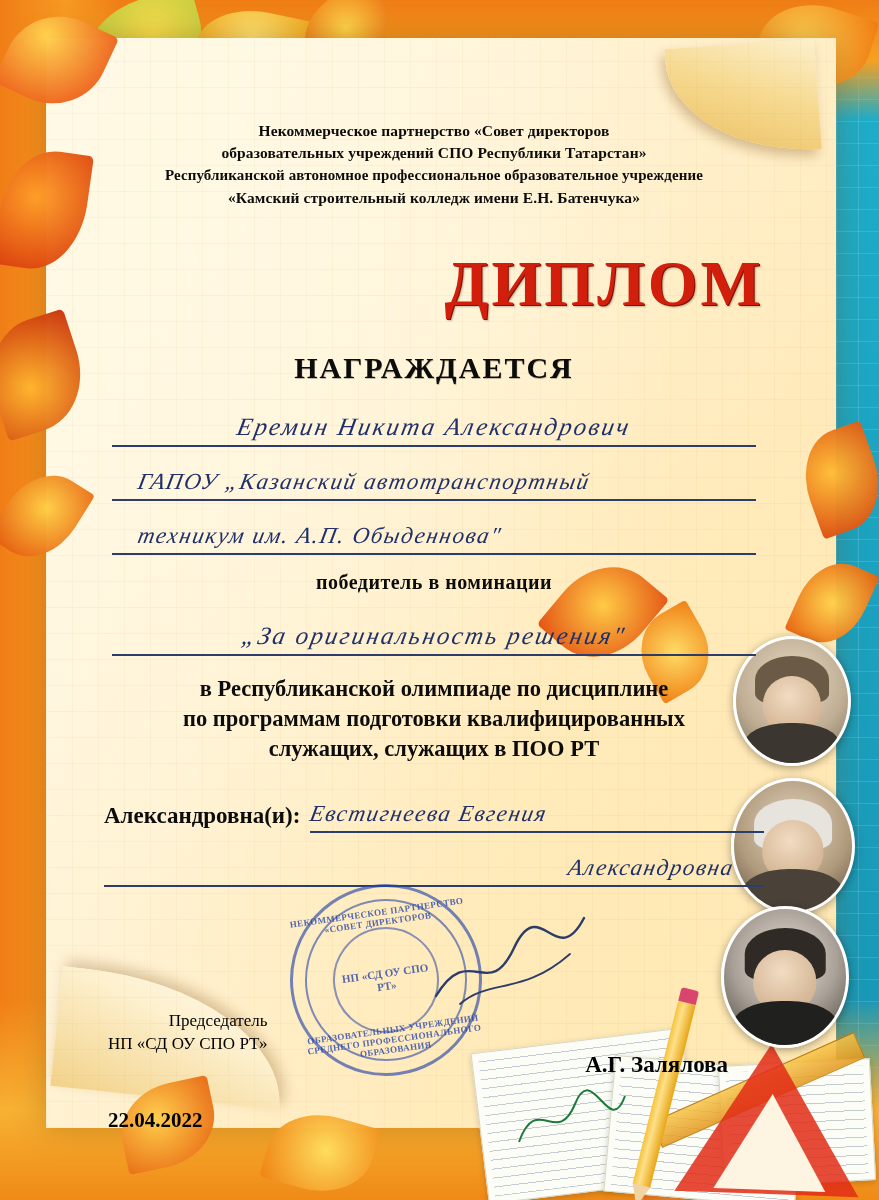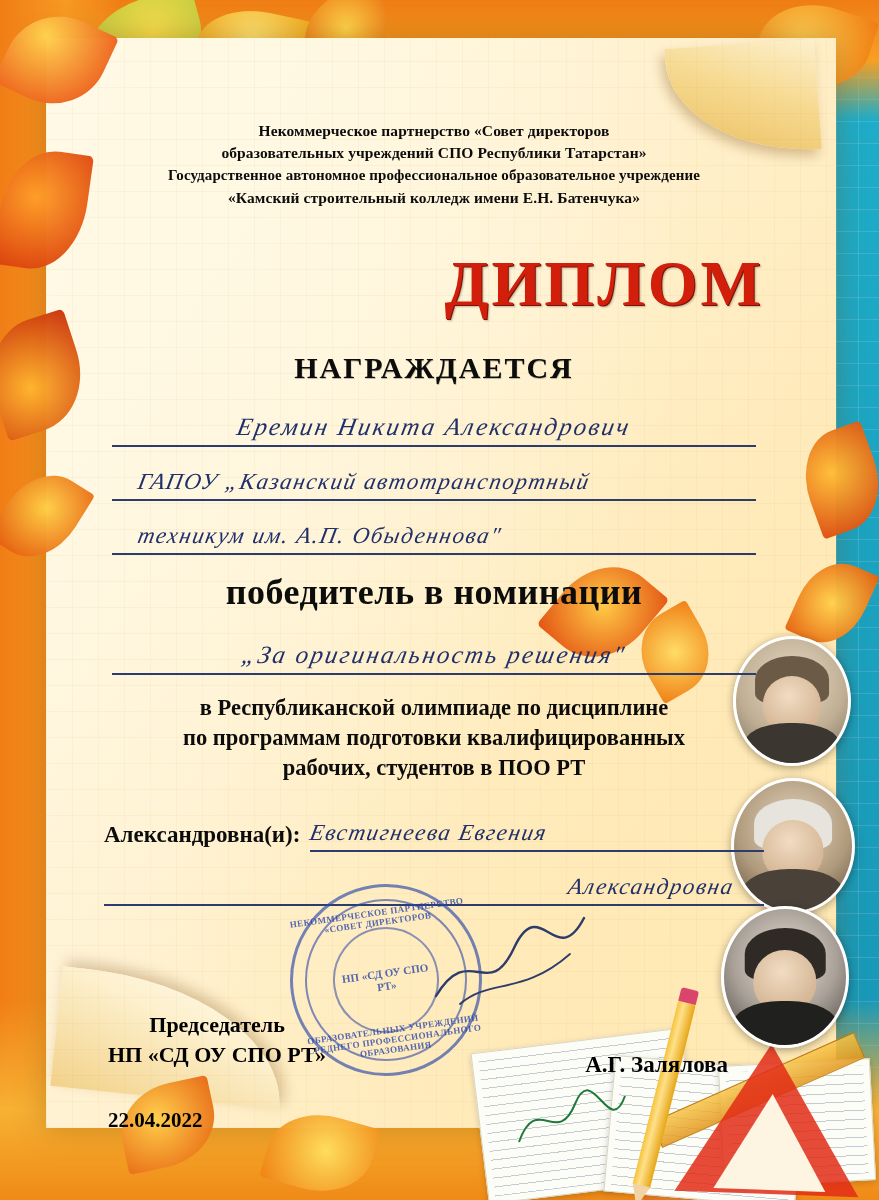--- a/index.html
+++ b/index.html
@@ -303,21 +303,21 @@
     bottom: 4px;
     white-space: nowrap;
     transform: skewX(-11deg);
   }
   .hand.small { font-size: 23px; letter-spacing: 1.6px; }
   .hand.left   { text-align: left; padding-left: 26px; }
   .hand.right  { text-align: right; padding-right: 30px; }
 
   .nomination-title {
     margin-top: 16px;
-    font-size: 36px;
+    font-size: 20px;
     font-weight: bold;
     letter-spacing: 0.5px;
   }
 
   .body-text {
     margin-top: 18px;
     font-size: 22.5px;
     font-weight: bold;
     line-height: 1.32;
   }
@@ -351,24 +351,24 @@
   .footer {
     position: absolute;
     left: 104px;
     top: 1010px;
     width: 660px;
   }
   .chair {
     position: absolute;
     left: 4px;
     top: 0;
-    font-size: 22px;
-    font-weight: bold;
+    font-size: 17px;
+    font-weight: normal;
     line-height: 1.35;
-    text-align: center;
+    text-align: right;
   }
   .signer {
     position: absolute;
     right: 36px;
     top: 42px;
     font-size: 23px;
     font-weight: bold;
   }
   .date {
     position: absolute;
@@ -492,21 +492,21 @@
     <div class="hair"></div>
       <div class="face"></div>
       <div class="body"></div>
   </div>
 
   <div class="content">
 
     <div class="org-lines">
       <div>Некоммерческое партнерство «Совет директоров</div>
       <div>образовательных учреждений СПО Республики Татарстан»</div>
-      <div class="org-line-wide">Государственное автономное профессиональное образовательное учреждение</div>
+      <div class="org-line-wide">Республиканской автономное профессиональное образовательное учреждение</div>
       <div>«Камский строительный колледж имени Е.Н. Батенчука»</div>
     </div>
 
     <div class="diploma-title">ДИПЛОМ</div>
 
     <div class="awarded">НАГРАЖДАЕТСЯ</div>
 
     <div class="hand-block">
       <div class="hand-line">
         <div class="hand">Еремин Никита Александрович</div>
@@ -523,21 +523,21 @@
 
     <div class="hand-block">
       <div class="hand-line">
         <div class="hand">„За оригинальность решения"</div>
       </div>
     </div>
 
     <div class="body-text">
       <div>в Республиканской олимпиаде по дисциплине</div>
       <div>по программам подготовки квалифицированных</div>
-      <div>рабочих, студентов в ПОО РТ</div>
+      <div>служащих, служащих в ПОО РТ</div>
     </div>
 
     <div class="teacher-row">
       <div class="teacher-label">Александровна(и):</div>
       <div class="teacher-fill">
         <div class="hand small">Евстигнеева Евгения</div>
       </div>
     </div>
     <div class="teacher-second">
       <div class="hand small right">Александровна</div>

